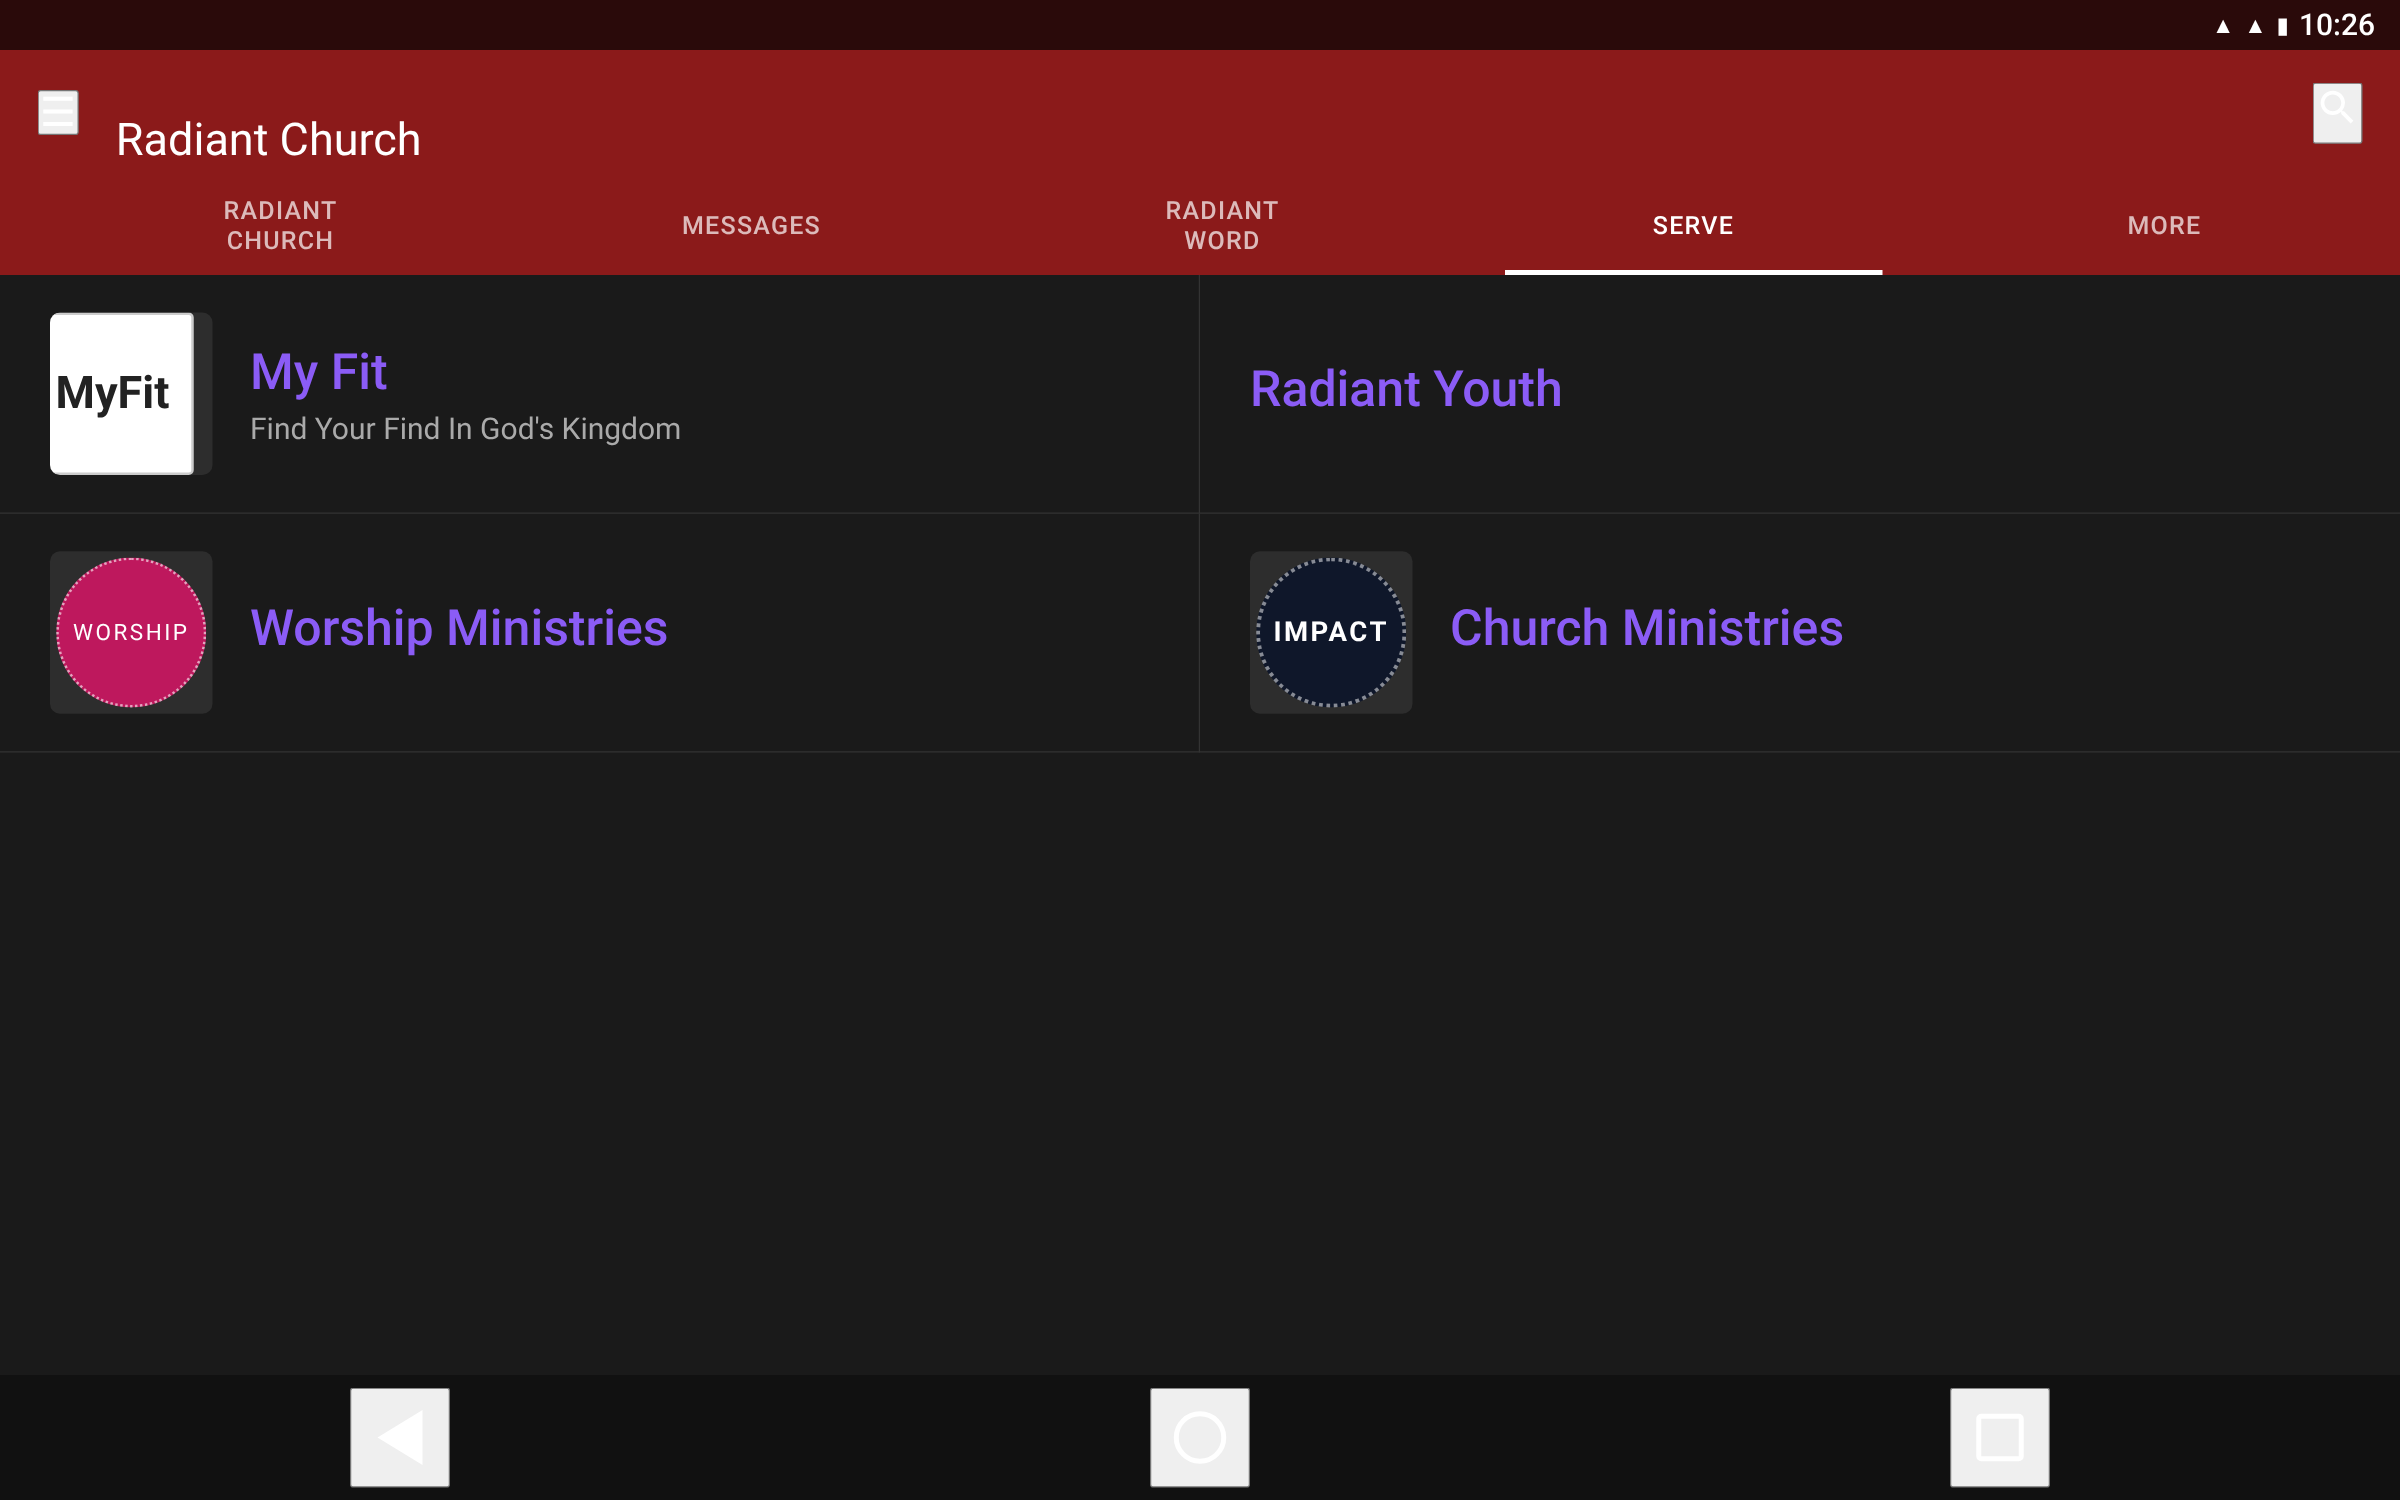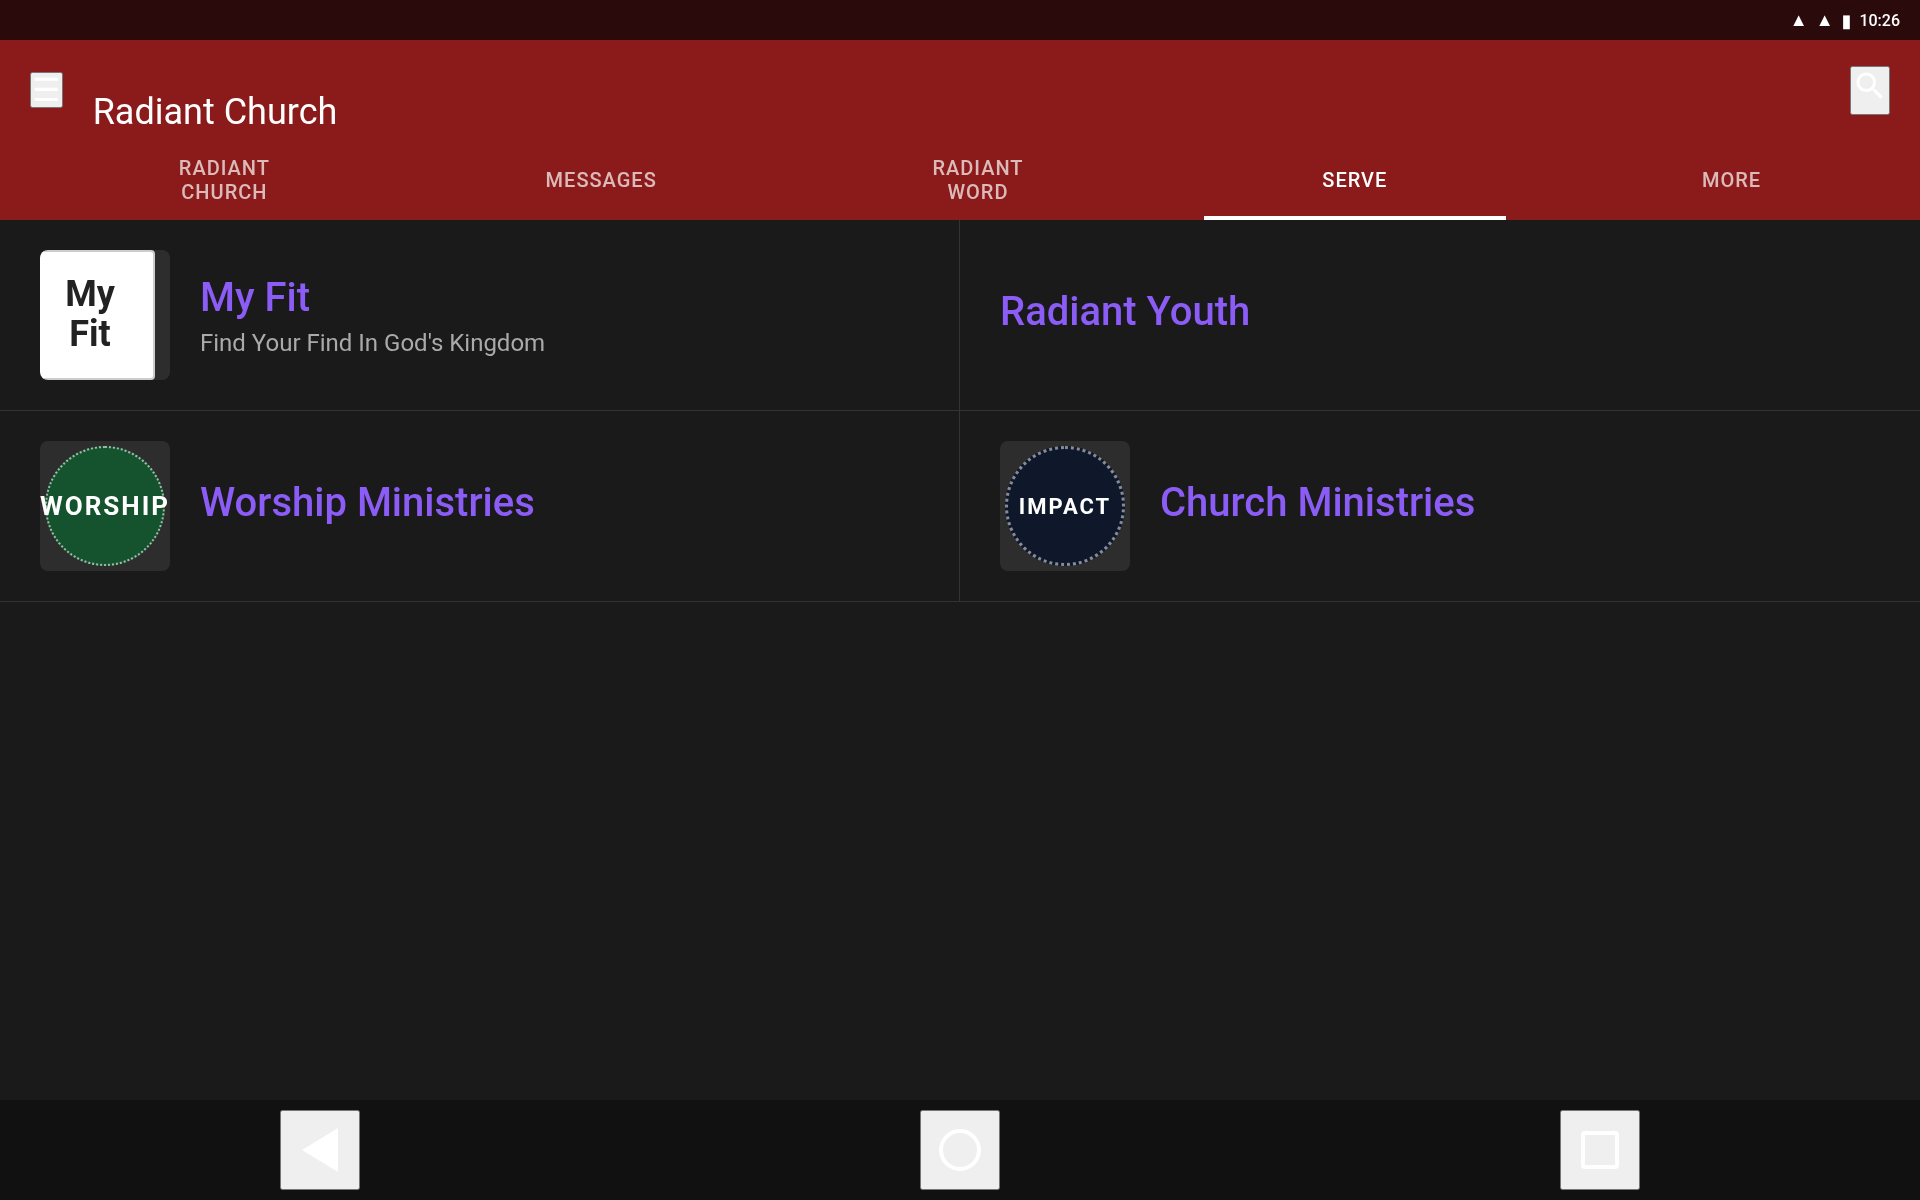--- a/index.html
+++ b/index.html
@@ -23,21 +23,21 @@
       padding: 0 20px;
       gap: 12px;
     }
     .status-icons {
       display: flex;
       align-items: center;
       gap: 8px;
     }
     .status-time {
       color: white;
-      font-size: 16px;
+      font-size: 24px;
       font-weight: 500;
     }
     .wifi-icon, .signal-icon, .battery-icon {
       color: white;
       font-size: 18px;
     }
 
     
     .header {
       width: 100%;
@@ -136,37 +136,37 @@
       justify-content: center;
       font-weight: bold;
       font-size: 22px;
       color: white;
     }
 
     .myfit-logo {
       background: white;
       border: 2px solid #ccc;
       color: #222;
-      flex-direction: column;
+      flex-direction: row;
       font-size: 36px;
       font-weight: 700;
       line-height: 1.1;
       border-radius: 4px;
     }
     .worship-circle {
       width: 120px;
       height: 120px;
       border-radius: 50%;
-      background: #14532d;
+      background: #be185d;
       border: 2px dotted rgba(255,255,255,0.6);
       display: flex;
       align-items: center;
       justify-content: center;
-      font-size: 26px;
-      font-weight: 700;
+      font-size: 18px;
+      font-weight: 400;
       color: white;
       letter-spacing: 2px;
     }
 
     .connect-circle {
       width: 120px;
       height: 120px;
       border-radius: 50%;
       background: #c0392b;
       border: 3px dotted rgba(255,255,255,0.5);

